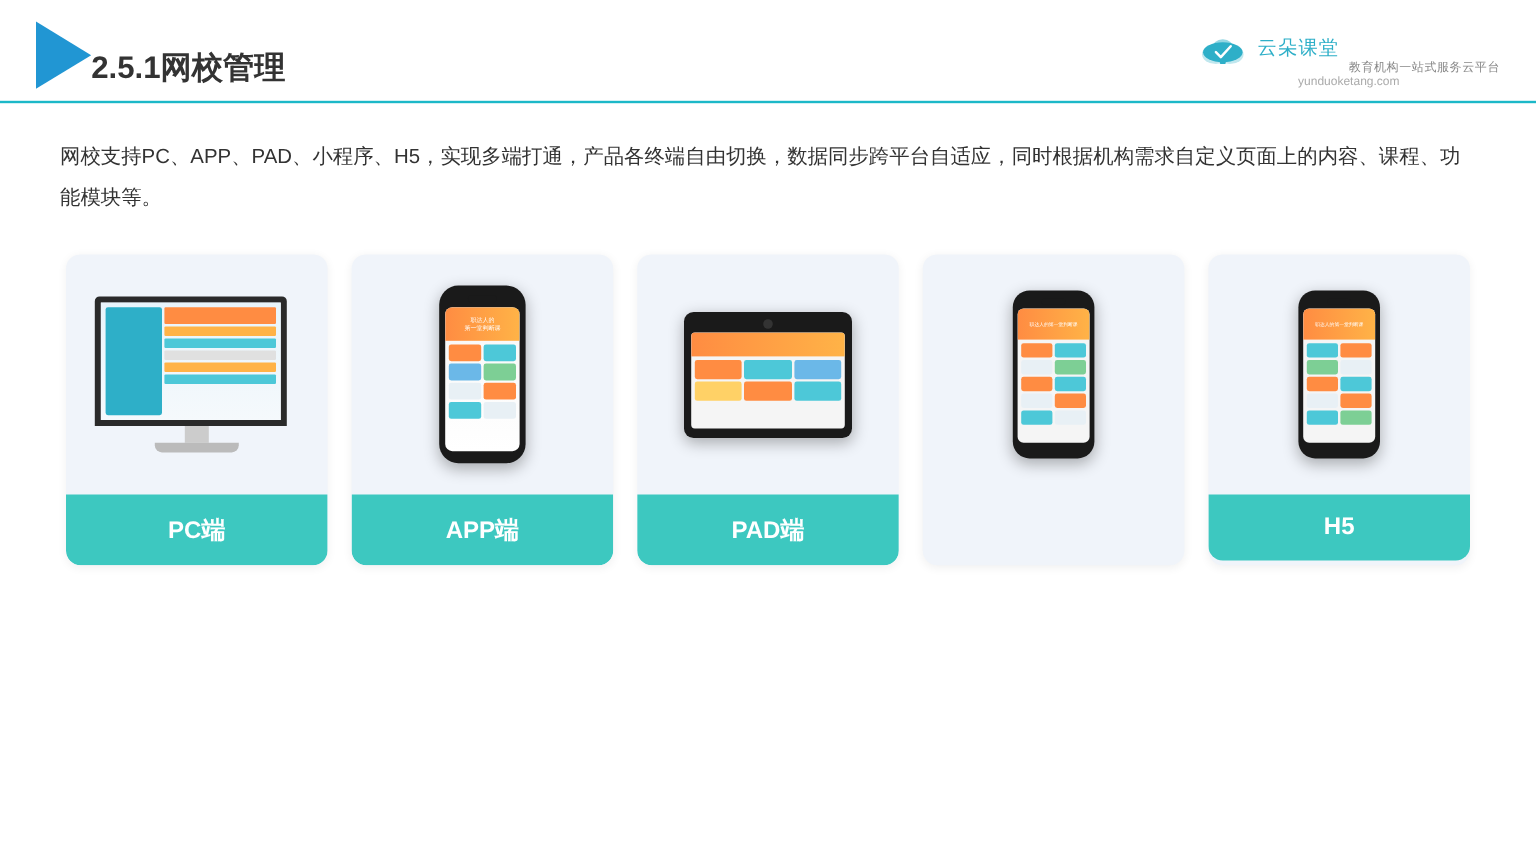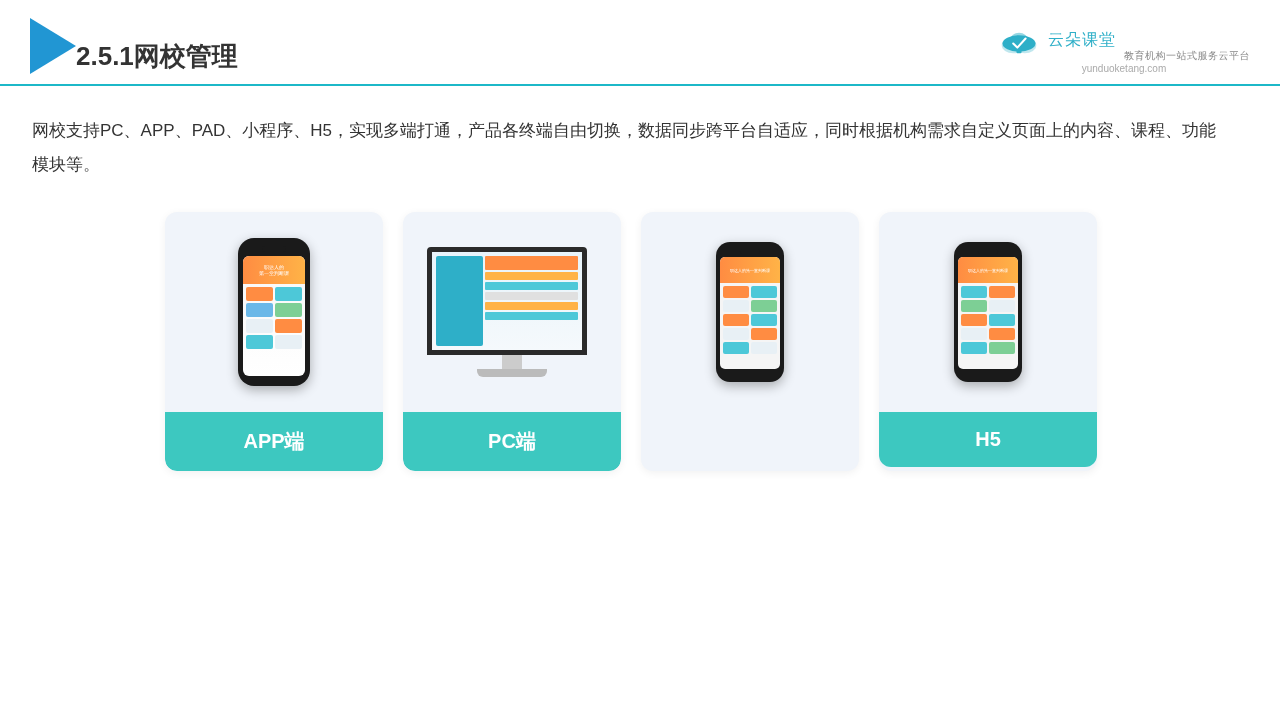--- a/index.html
+++ b/index.html
@@ -63,21 +63,21 @@
       letter-spacing: 0.5px;
     }
     .brand-url {
       font-size: 10px;
       color: #aaa;
       text-align: center;
     }
 
     
     .main {
-      padding: 28px 50px 20px 32px;
+      padding: 28px 50px 20px 50px;
     }
     .description {
       font-size: 17px;
       color: #333;
       line-height: 2;
       margin-bottom: 30px;
     }
 
     
     .cards-container {
@@ -361,52 +361,20 @@
   </div>
 </header>
 
 <main class="main">
   <p class="description">网校支持PC、APP、PAD、小程序、H5，实现多端打通，产品各终端自由切换，数据同步跨平台自适应，同时根据机构需求自定义页面上的内容、课程、功能模块等。</p>
 
   <div class="cards-container">
 
     <div class="card">
       <div class="card-image-area">
-        <div class="phone-mockup">
-          <div class="phone-notch"></div>
-          <div class="phone-screen">
-            <div class="phone-screen-header">
-              <div class="phone-screen-header-text">职达人的<br>第一堂判断课</div>
-            </div>
-            <div class="phone-screen-body">
-              <div class="phone-screen-row">
-                <div class="phone-cell orange"></div>
-                <div class="phone-cell teal"></div>
-              </div>
-              <div class="phone-screen-row">
-                <div class="phone-cell blue"></div>
-                <div class="phone-cell green"></div>
-              </div>
-              <div class="phone-screen-row">
-                <div class="phone-cell light"></div>
-                <div class="phone-cell orange"></div>
-              </div>
-              <div class="phone-screen-row">
-                <div class="phone-cell teal"></div>
-                <div class="phone-cell light"></div>
-              </div>
-            </div>
-          </div>
-        </div>
-      </div>
-      <div class="card-label">APP端</div>
-    </div>
-
-    <div class="card">
-      <div class="card-image-area">
         <div class="pc-monitor">
           <div class="monitor-screen">
             <div class="monitor-screen-content">
               <div class="screen-sidebar"></div>
               <div class="screen-main">
                 <div class="screen-bar"></div>
                 <div class="screen-row orange"></div>
                 <div class="screen-row teal"></div>
                 <div class="screen-row"></div>
                 <div class="screen-row orange"></div>
@@ -414,20 +382,71 @@
               </div>
             </div>
           </div>
           <div class="monitor-neck"></div>
           <div class="monitor-base"></div>
         </div>
       </div>
       <div class="card-label">PC端</div>
     </div>
 
+    <div class="card">
+      <div class="card-image-area">
+        <div class="phone-mockup">
+          <div class="phone-notch"></div>
+          <div class="phone-screen">
+            <div class="phone-screen-header">
+              <div class="phone-screen-header-text">职达人的<br>第一堂判断课</div>
+            </div>
+            <div class="phone-screen-body">
+              <div class="phone-screen-row">
+                <div class="phone-cell orange"></div>
+                <div class="phone-cell teal"></div>
+              </div>
+              <div class="phone-screen-row">
+                <div class="phone-cell blue"></div>
+                <div class="phone-cell green"></div>
+              </div>
+              <div class="phone-screen-row">
+                <div class="phone-cell light"></div>
+                <div class="phone-cell orange"></div>
+              </div>
+              <div class="phone-screen-row">
+                <div class="phone-cell teal"></div>
+                <div class="phone-cell light"></div>
+              </div>
+            </div>
+          </div>
+        </div>
+      </div>
+      <div class="card-label">APP端</div>
+    </div>
+
+    <div class="card">
+      <div class="card-image-area">
+        <div class="tablet-mockup">
+          <div class="tablet-home-btn"></div>
+          <div class="tablet-screen">
+            <div class="tablet-header"></div>
+            <div class="tablet-content">
+              <div class="tablet-cell orange"></div>
+              <div class="tablet-cell teal"></div>
+              <div class="tablet-cell blue"></div>
+              <div class="tablet-cell yellow"></div>
+              <div class="tablet-cell orange"></div>
+              <div class="tablet-cell teal"></div>
+            </div>
+          </div>
+        </div>
+      </div>
+      <div class="card-label">PAD端</div>
+    </div>
 
     <div class="card">
       <div class="card-image-area">
         <div class="mini-phone">
           <div class="mini-phone-notch"></div>
           <div class="mini-phone-screen">
             <div class="mini-phone-header">
               <div class="mini-phone-header-text">职达人的第一堂判断课</div>
             </div>
             <div class="mini-phone-body">

